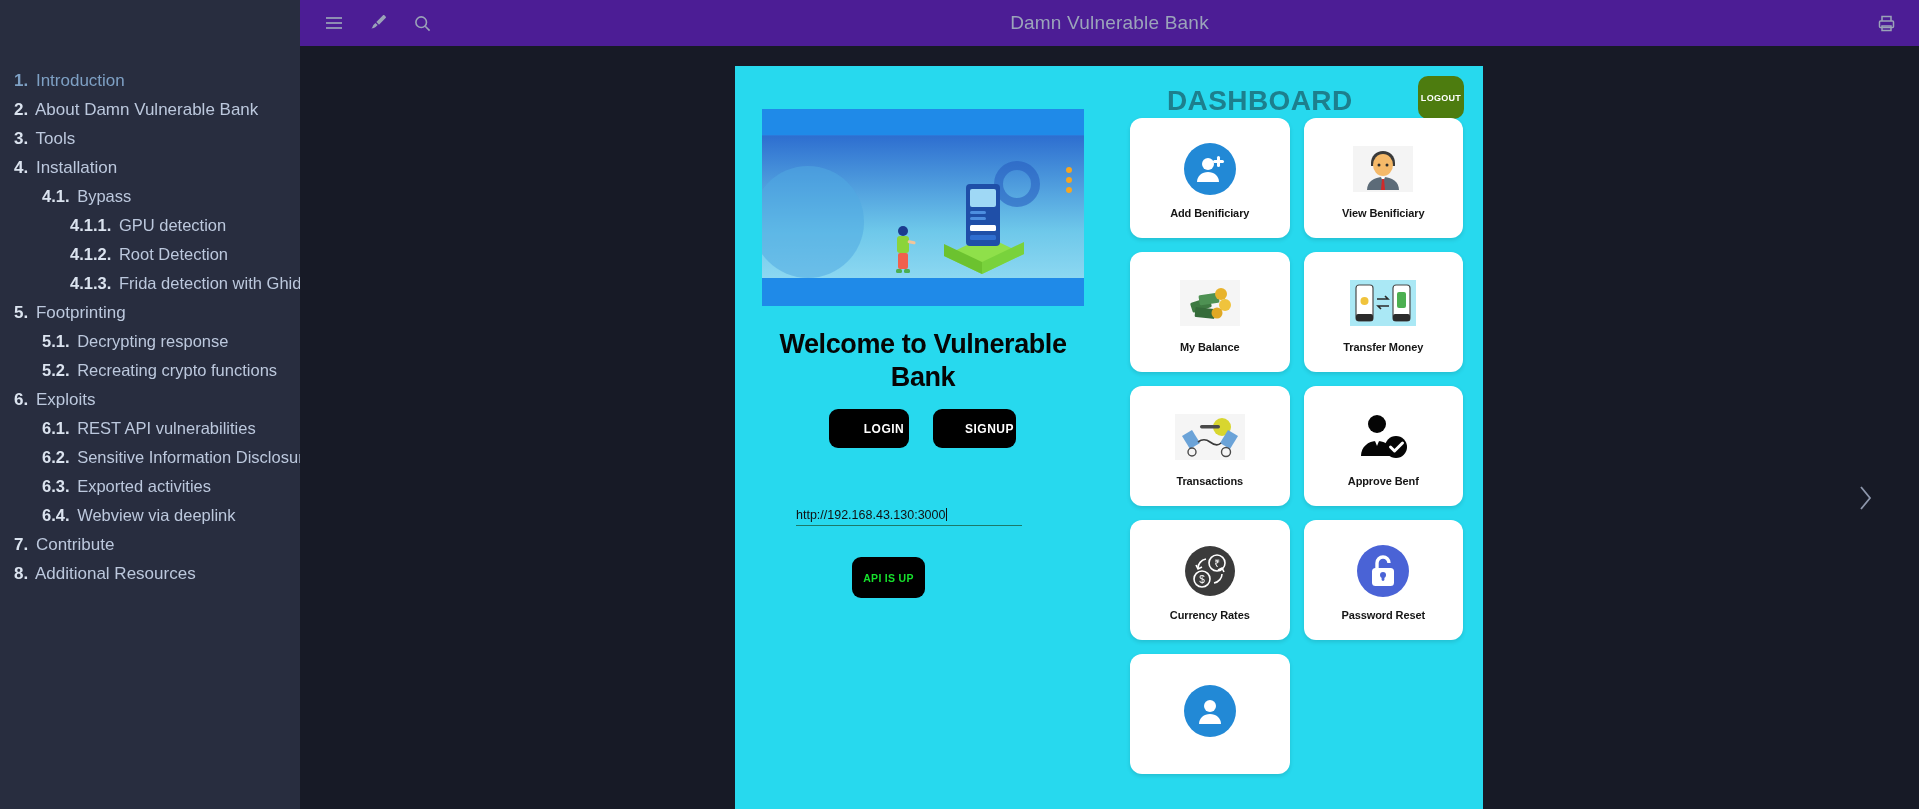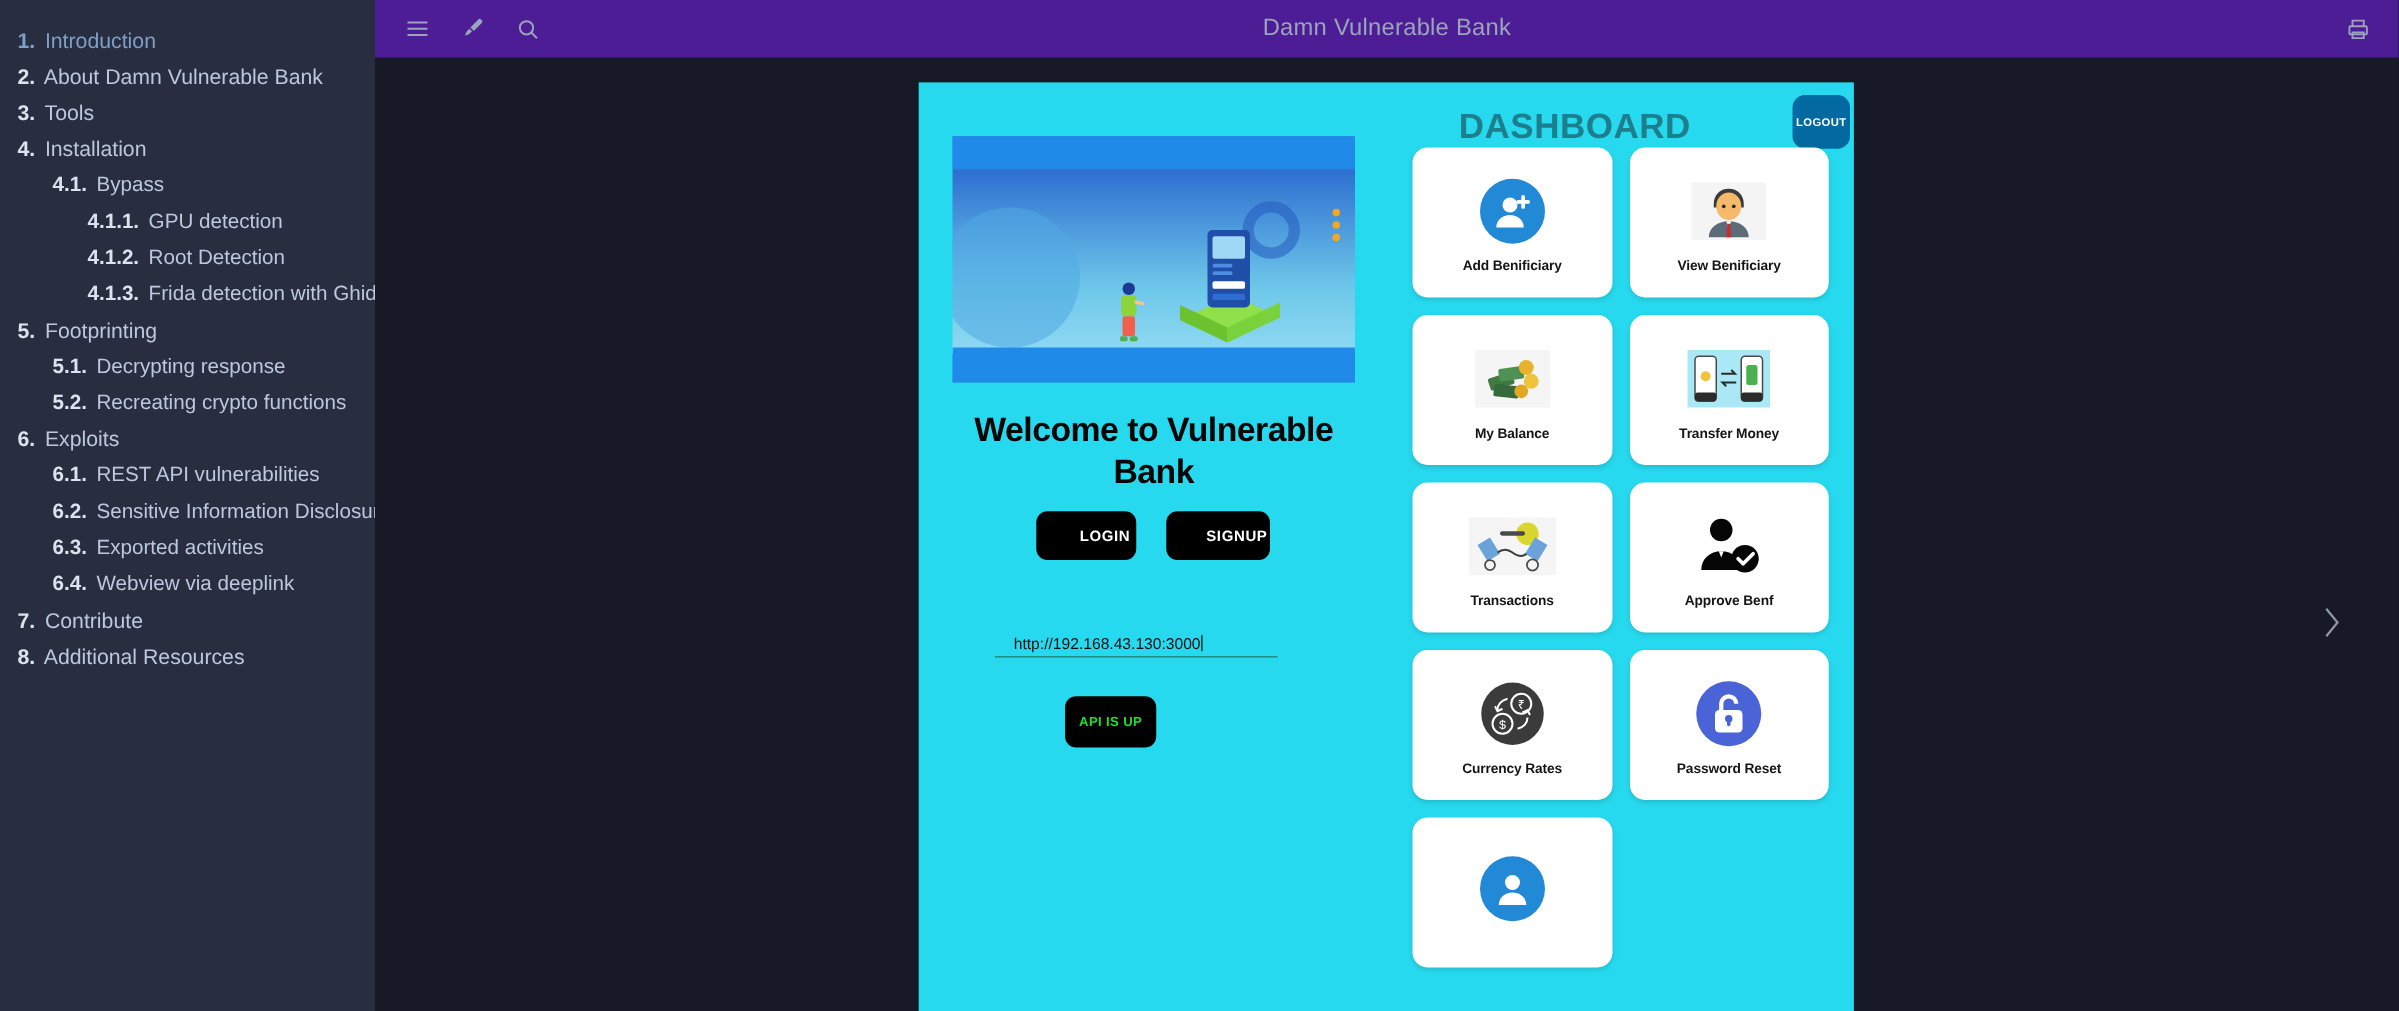--- a/index.html
+++ b/index.html
@@ -12,21 +12,21 @@
   #root { position: relative; width: 1919px; height: 809px; }
 
   
   .sidebar {
     position: absolute; left: 0; top: 0;
     width: 300px; height: 809px;
     background: #282d3f;
     padding: 18px 0 0 0;
     overflow: hidden;
   }
-  .toc { list-style: none; }
+  .toc { list-style: none; margin-top: 48px; }
   .toc-item {
     display: block;
     padding: 5px 14px 5px 14px;
     font-size: 17px;
     line-height: 19px;
     color: #bcc8dd;
     white-space: nowrap;
     cursor: pointer;
   }
   .toc-item.active { color: #7ea0c4; }
@@ -130,21 +130,21 @@
   }
   .btn-login { width: 80px; height: 39px; }
   .btn-signup { width: 83px; height: 39px; }
 
   .url-wrap {
     position: absolute; left: 61px; top: 442px;
     width: 226px;
   }
   .url-text {
     font-size: 12.5px; color: #111; padding-bottom: 3px;
-    white-space: nowrap; position: relative; margin-left: 15px;
+    white-space: nowrap; position: relative;
   }
   .caret { display:inline-block; width:1px; height:13px; background:#111; vertical-align:-2px; margin-left:1px; }
   .url-line { height: 1px; background: #1c7a6a; width: 100%; }
 
   .btn-api {
     position: absolute; left: 117px; top: 491px;
     width: 73px; height: 41px;
     background: #000; color: #16e02c;
     border-radius: 9px;
     font-size: 10.5px; font-weight: 700; letter-spacing: .3px;
@@ -152,23 +152,23 @@
     cursor: pointer;
   }
 
   
   .dash-title {
     position: absolute; left: 57px; top: 19px;
     font-size: 28px; font-weight: 700;
     color: #1d7f8d; letter-spacing: .4px;
   }
   .btn-logout {
-    position: absolute; right: 3px; top: 10px;
+    position: absolute; right: 19px; top: 10px;
     width: 46px; height: 43px;
-    background: #0369a1; color: #fff;
+    background: #4d7c0f; color: #fff;
     border-radius: 10px;
     font-size: 9px; font-weight: 700; letter-spacing: .3px;
     display: flex; align-items: center; justify-content: center;
     cursor: pointer;
   }
   .grid {
     position: absolute; left: 0; top: 52px;
     width: 373px;
     display: grid;
     grid-template-columns: 1fr 1fr;

